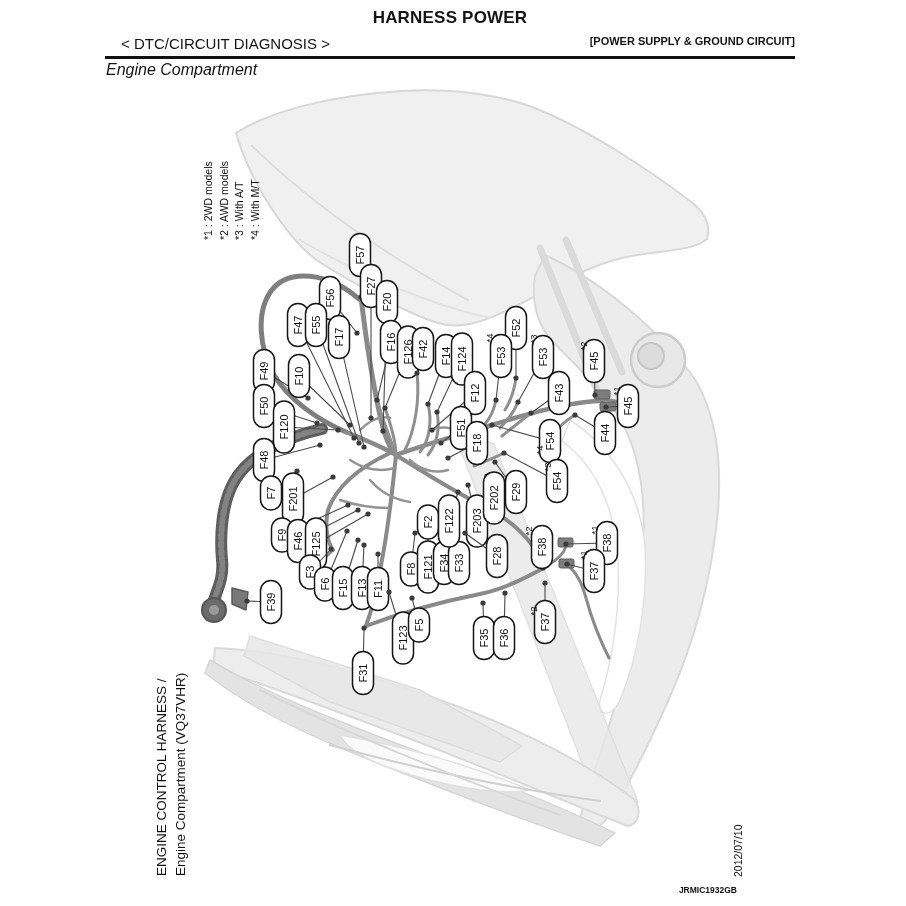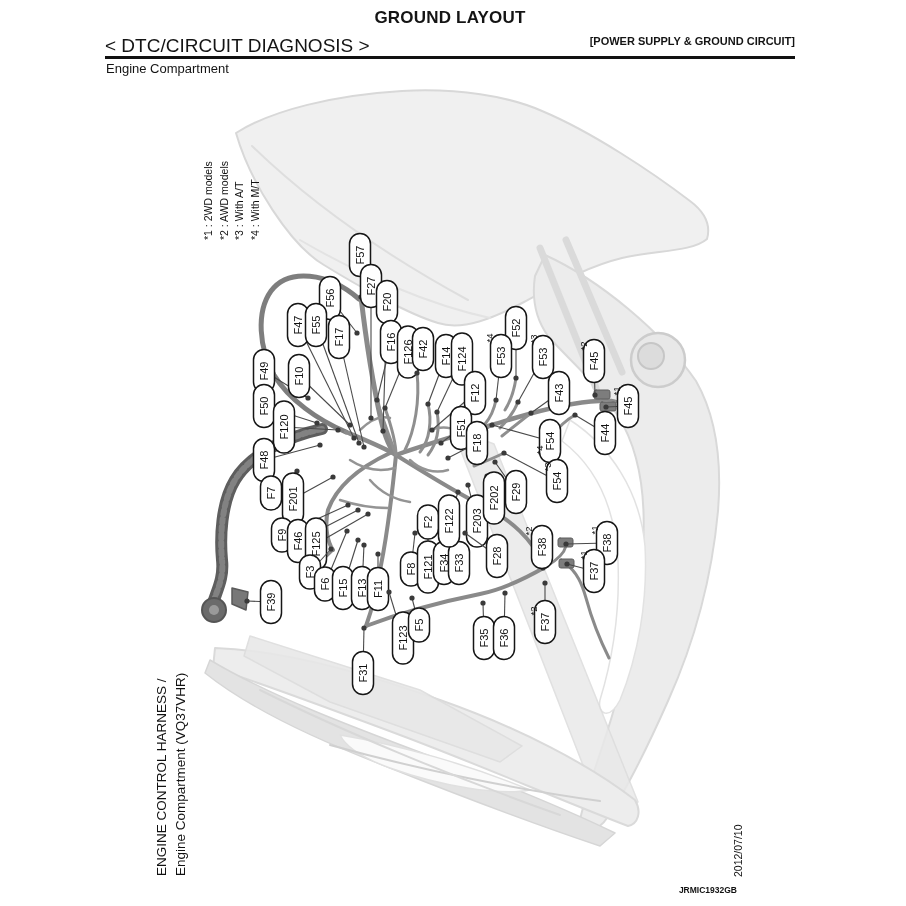--- a/index.html
+++ b/index.html
@@ -5,30 +5,30 @@
   html,body{margin:0;padding:0;}
   body{
     width:906px;height:906px;background:#ffffff;position:relative;
     font-family:"Liberation Sans", sans-serif;color:#141414;overflow:hidden;
   }
   .hdr-title{
     position:absolute;left:105px;top:8px;width:690px;text-align:center;
     font-size:17px;font-weight:bold;letter-spacing:.2px;
   }
   .hdr-row{position:absolute;left:105px;top:35px;width:690px;height:20px;}
-  .hdr-breadcrumb{position:absolute;left:0;top:0;font-size:19px;}
+  .hdr-breadcrumb{position:absolute;left:16px;top:0;font-size:15px;}
   .hdr-section{position:absolute;right:0;top:0;font-size:11px;font-weight:bold;}
   .hdr-rule{position:absolute;left:105px;top:56px;width:690px;height:3px;background:#111;}
-  .hdr-subtitle{position:absolute;left:106px;top:61px;font-size:13px;}
+  .hdr-subtitle{position:absolute;left:106px;top:61px;font-size:16px;font-style:italic;}
   svg{position:absolute;left:0;top:0;}
 </style>
 </head>
 <body>
 
-<div class="hdr-title">GROUND LAYOUT</div>
+<div class="hdr-title">HARNESS POWER</div>
 <div class="hdr-row">
   <span class="hdr-breadcrumb">&lt; DTC/CIRCUIT DIAGNOSIS &gt;</span>
   <span class="hdr-section">[POWER SUPPLY &amp; GROUND CIRCUIT]</span>
 </div>
 <div class="hdr-rule"></div>
 <div class="hdr-subtitle">Engine Compartment</div>
 
 <svg id="diagram" width="906" height="906" viewBox="0 0 906 906">
 
   <g id="car-body" stroke-linejoin="round" stroke-linecap="round">

